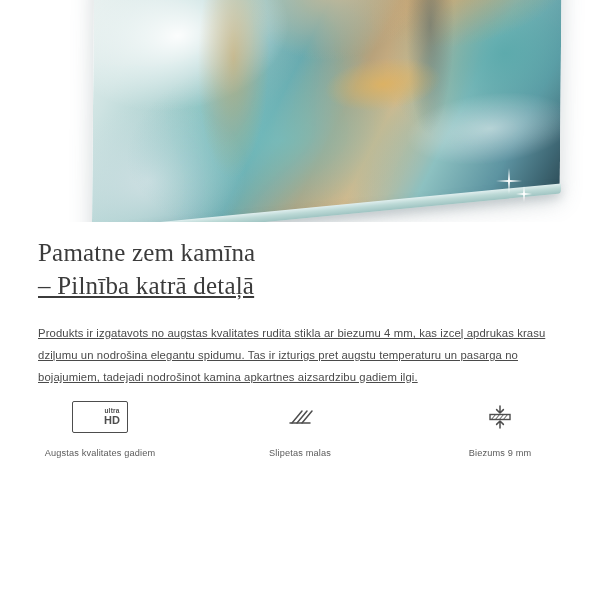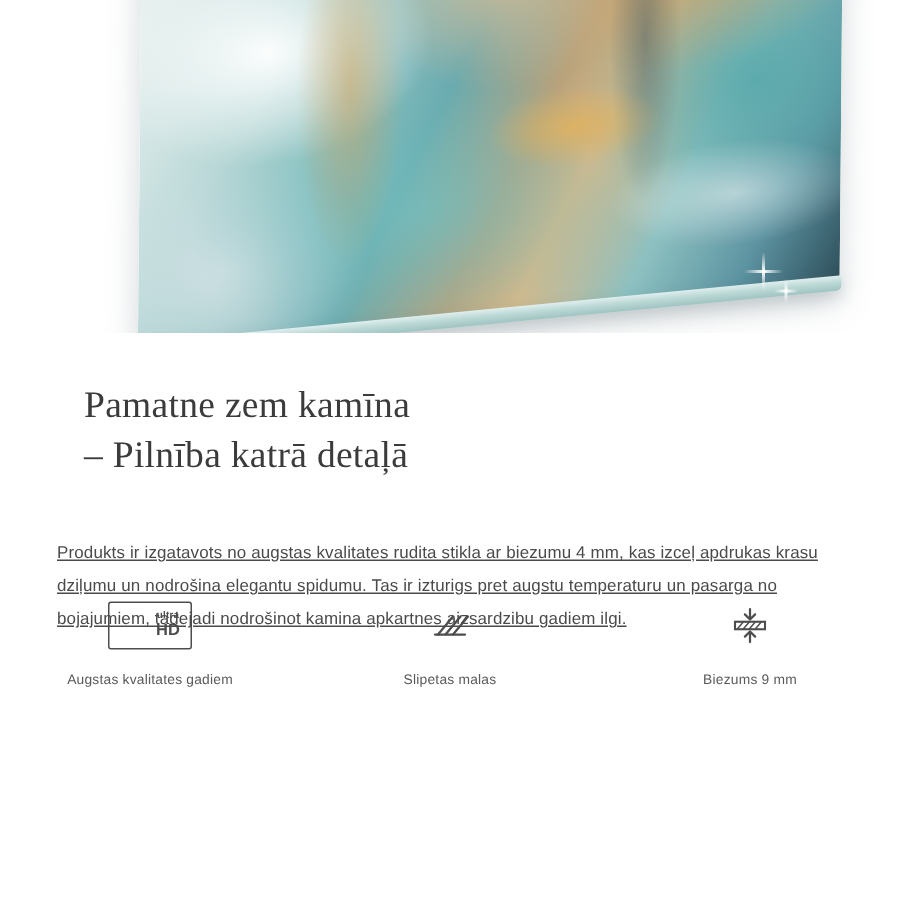--- a/index.html
+++ b/index.html
@@ -99,31 +99,32 @@
   .sparkle.s2::after { width: 16px; }
 
   
   .content {
     position: absolute;
     left: 0;
     top: 222px;
     width: 600px;
   }
   .headline {
-    margin: 18px;
+    margin: 0;
     padding: 14px 38px 0 38px;
     font-family: "Liberation Serif", serif;
     font-size: 25px;
     line-height: 33px;
     font-weight: 400;
     color: #3b3b3b;
     letter-spacing: 0.2px;
   }
   .headline .line2 {
     display: block;
+    text-decoration: underline;
   }
   .paragraph {
     margin: 0;
     padding: 20px 38px 0 38px;
     font-size: 11.3px;
     line-height: 22px;
     color: #4a4a4a;
     letter-spacing: 0.1px;
     text-decoration: underline;
   }

